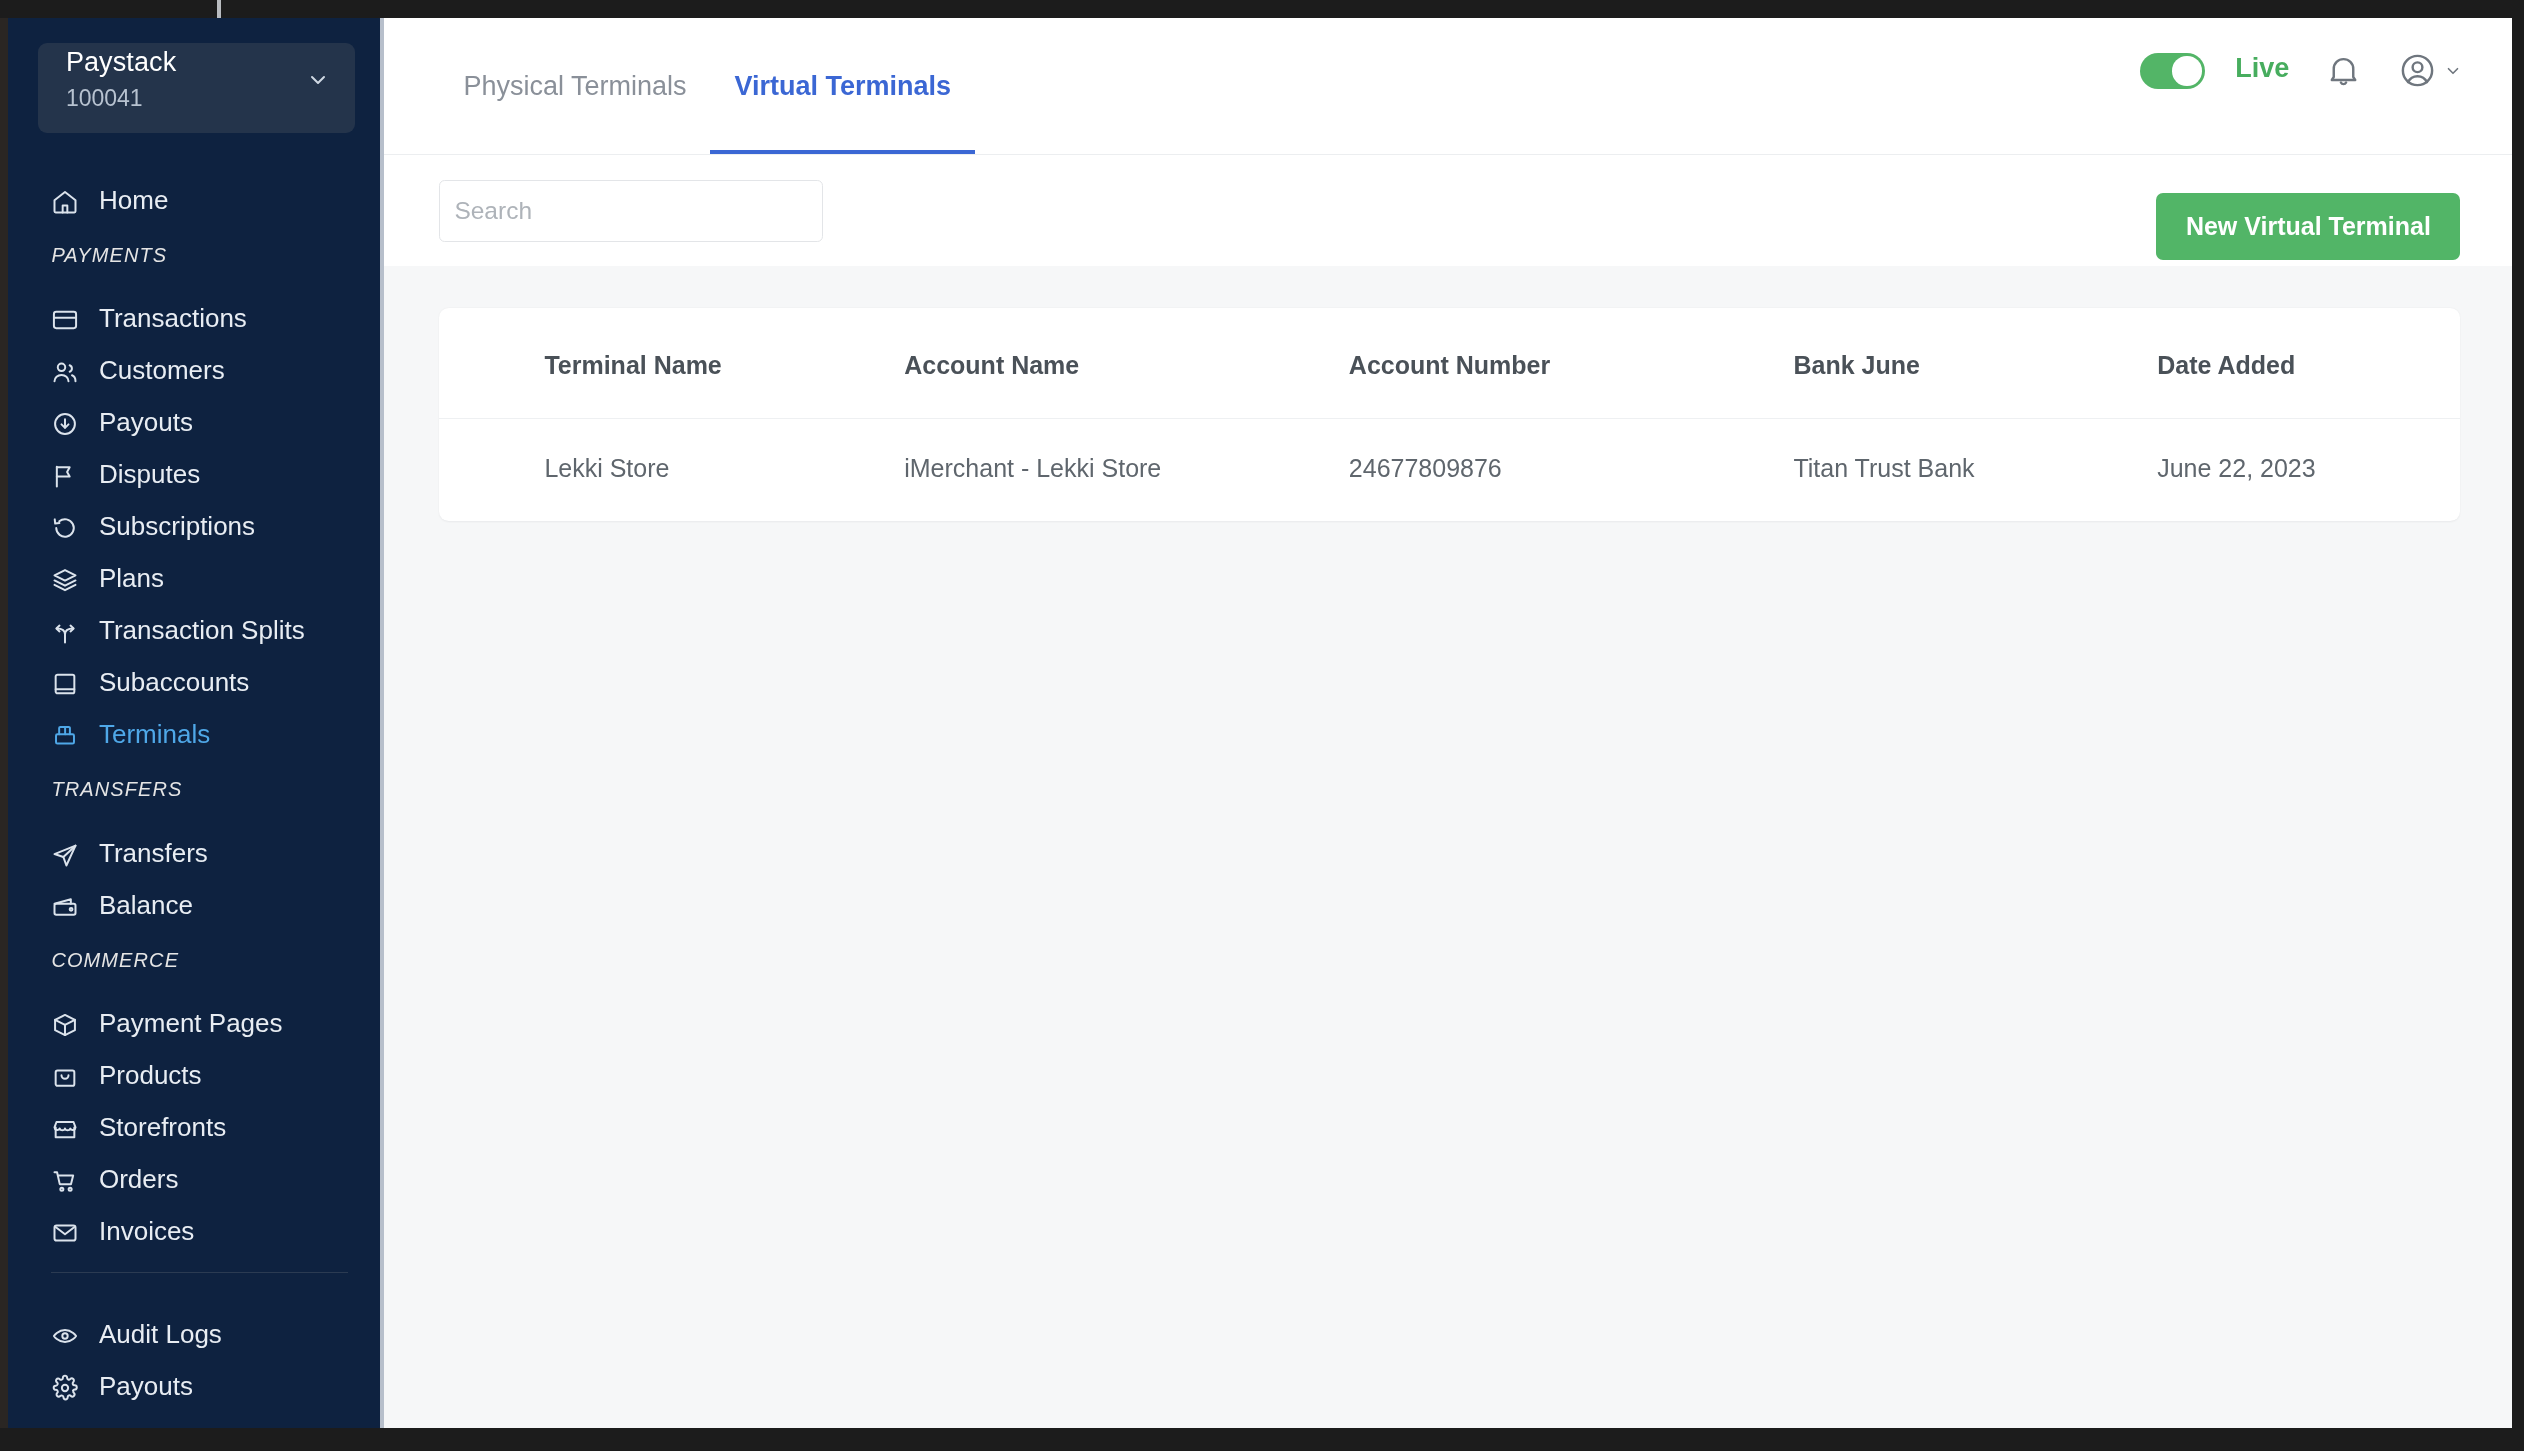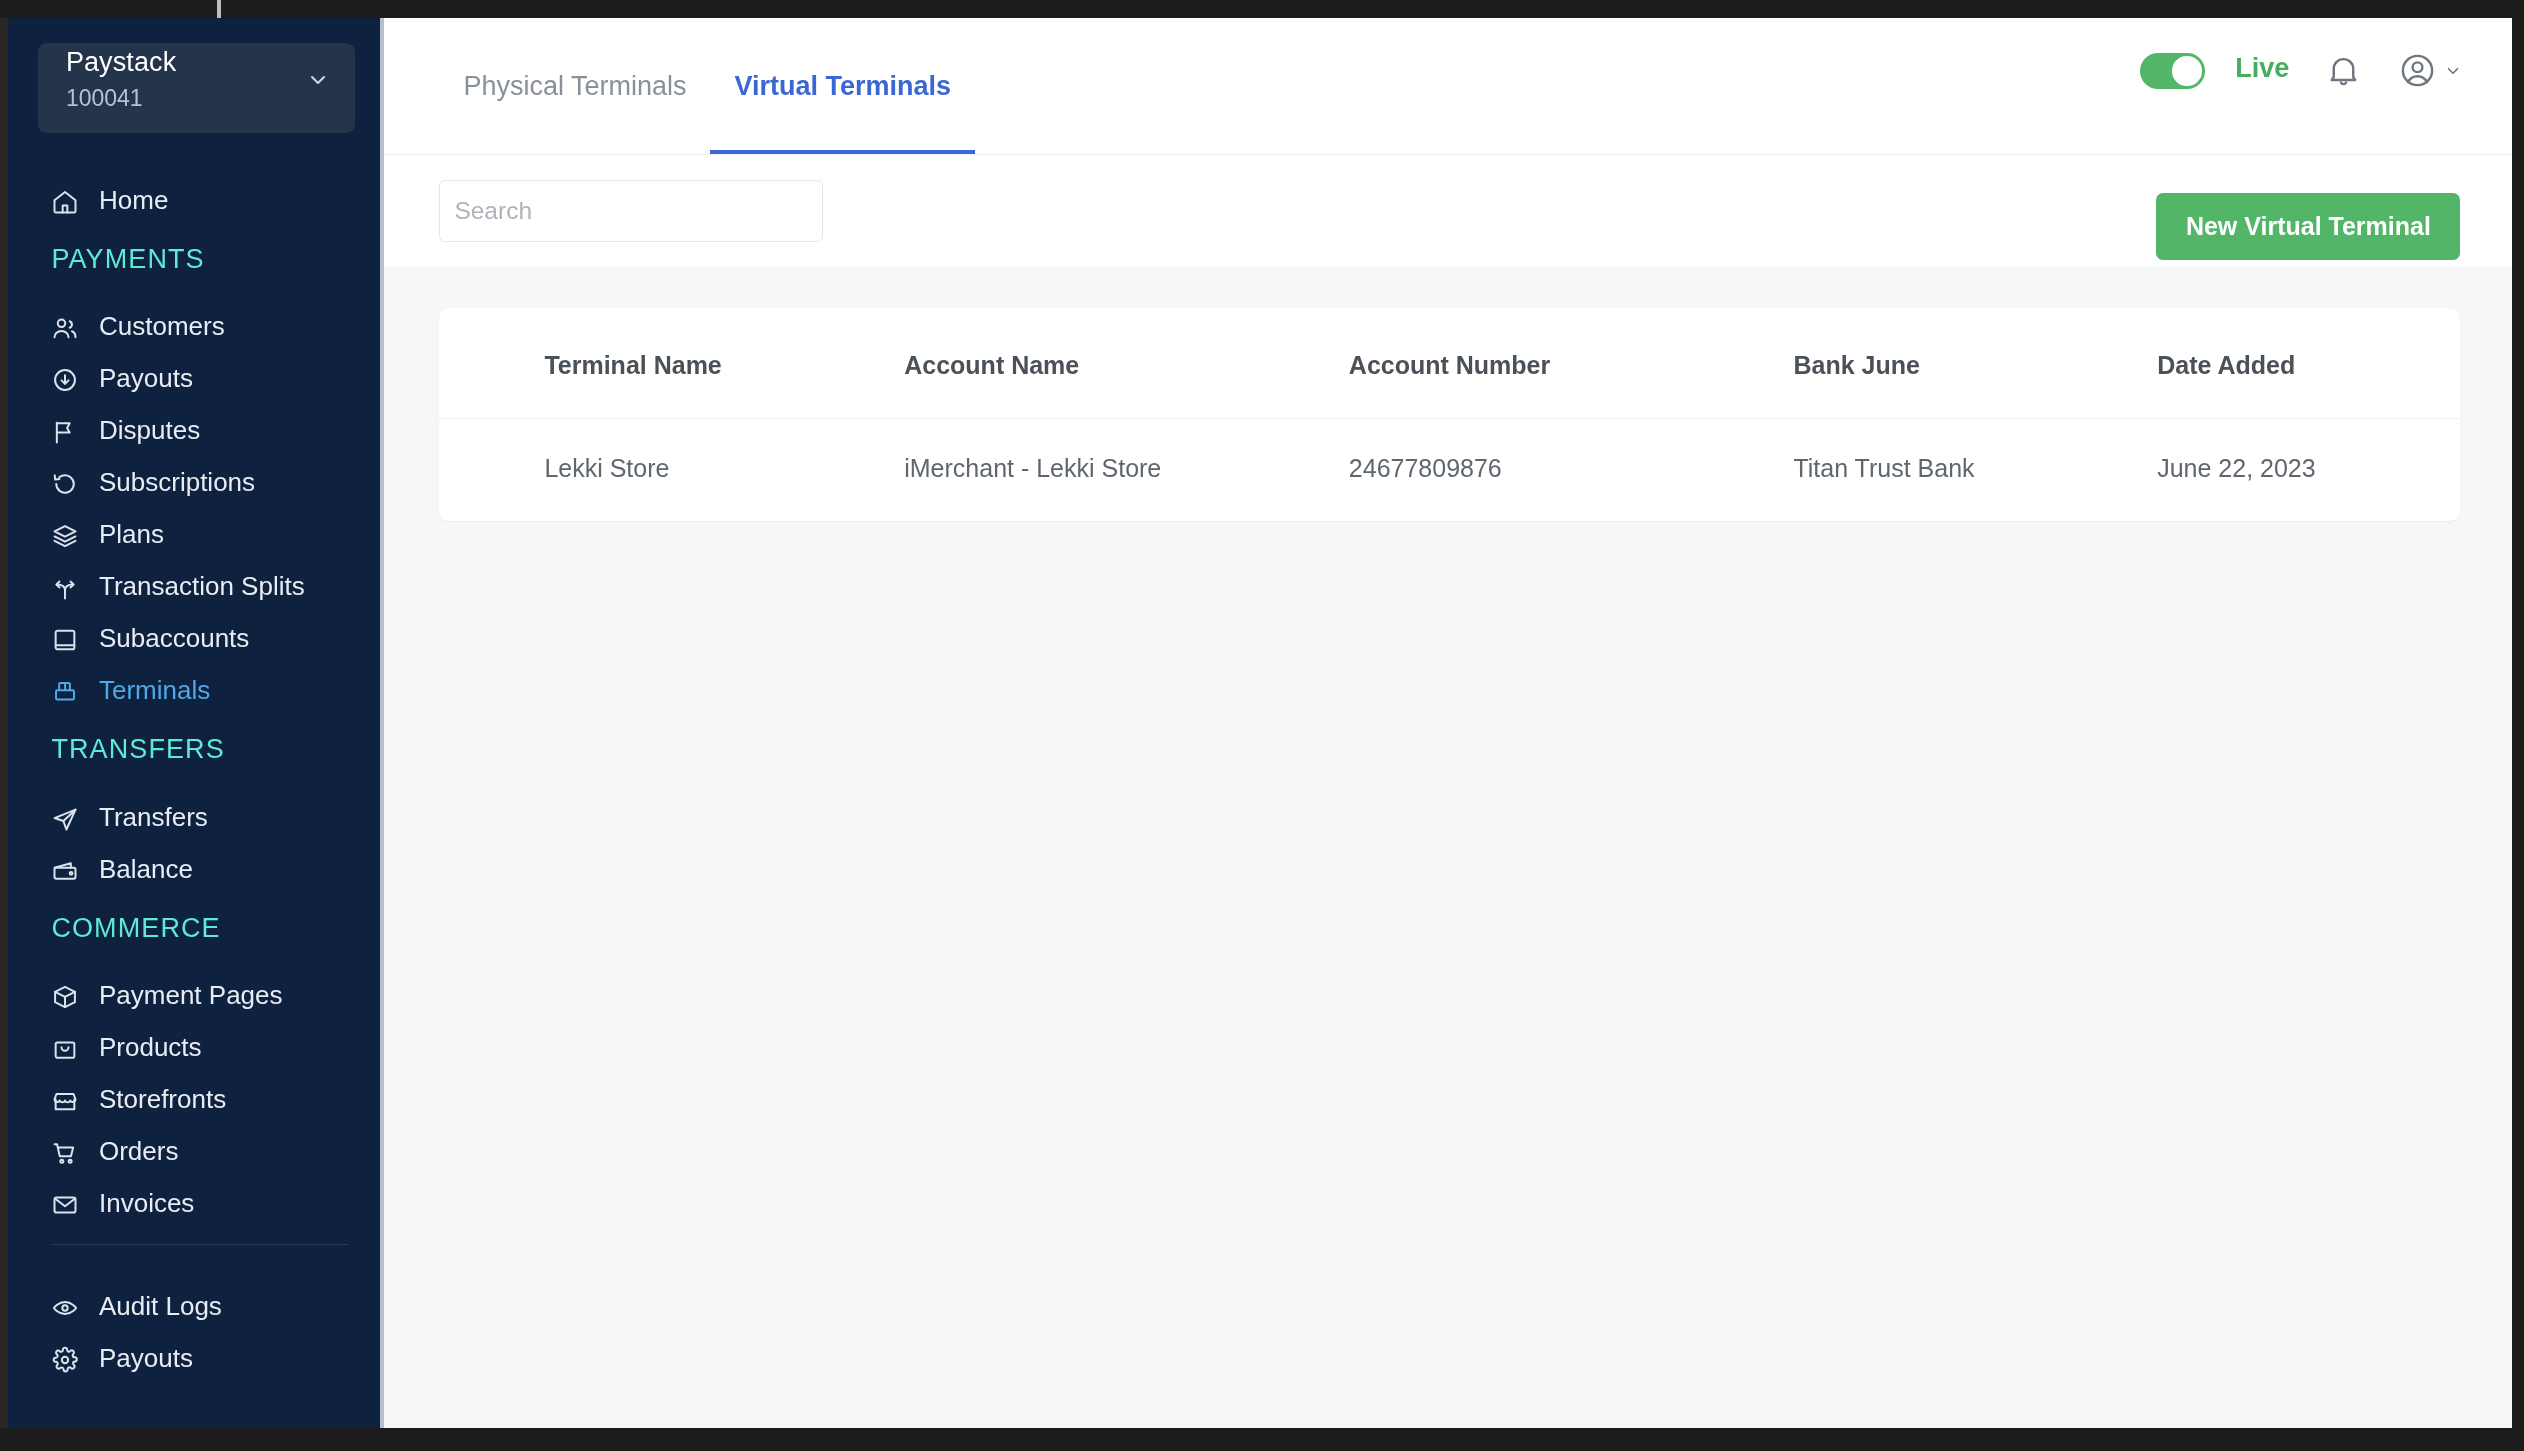--- a/index.html
+++ b/index.html
@@ -103,27 +103,28 @@
   .chev {
     width: 24px; height: 24px;
     flex: 0 0 24px;
     color: #cfd8e3;
   }
 
   .nav {
     margin-top: 31px;
   }
   .nav-section-label {
-    color: #5eead4;
-    font-size: 27px;
+    color: #e5e5e5;
+    font-size: 20px;
     letter-spacing: 1.1px;
     font-weight: 400;
     padding: 0 0 0 43px;
     margin: 28px 0 15.4px 0;
     text-transform: uppercase;
+    font-style: italic;
   }
 
   .nav-item {
     display: flex;
     align-items: flex-end;
     gap: 19.6px;
     height: 52px;
     padding: 0 0 0 43px;
     color: #e8edf3;
     font-size: 26px;
@@ -339,20 +340,27 @@
         <a class="nav-item">
           <svg class="ico" viewBox="0 0 24 24" fill="none" stroke="currentColor" stroke-width="1.7" stroke-linecap="round" stroke-linejoin="round">
               <path d="M3 10.5 12 3.5l9 7V20a1 1 0 0 1-1 1H4a1 1 0 0 1-1-1z"></path>
               <path d="M10 21v-6h4v6"></path>
             </svg>
           <span>Home</span>
         </a>
 
         <div class="nav-section-label">PAYMENTS</div>
 
+        <a class="nav-item">
+          <svg class="ico" viewBox="0 0 24 24" fill="none" stroke="currentColor" stroke-width="1.7" stroke-linecap="round" stroke-linejoin="round">
+              <rect x="2.5" y="5" width="19" height="14" rx="2"></rect>
+              <line x1="2.5" y1="10" x2="21.5" y2="10"></line>
+            </svg>
+          <span>Transactions</span>
+        </a>
 
         <a class="nav-item">
           <svg class="ico" viewBox="0 0 24 24" fill="none" stroke="currentColor" stroke-width="1.7" stroke-linecap="round" stroke-linejoin="round">
               <circle cx="9" cy="8" r="3.2"></circle>
               <path d="M3 20c0-3.3 2.7-5.5 6-5.5s6 2.2 6 5.5"></path>
               <path d="M16 6.2a3 3 0 0 1 0 5.6"></path>
               <path d="M18 14.8c2 .8 3 2.6 3 5.2"></path>
             </svg>
           <span>Customers</span>
         </a>

